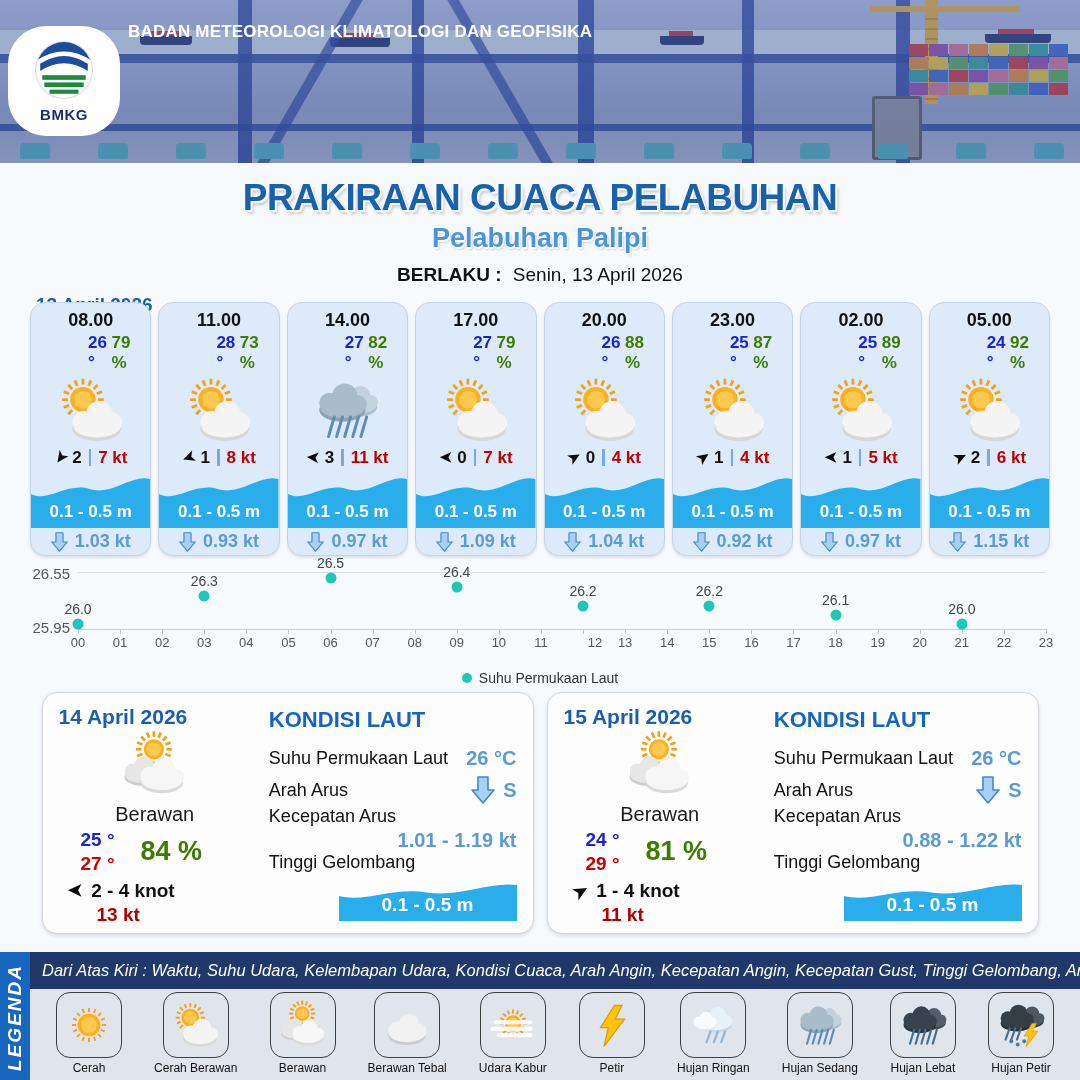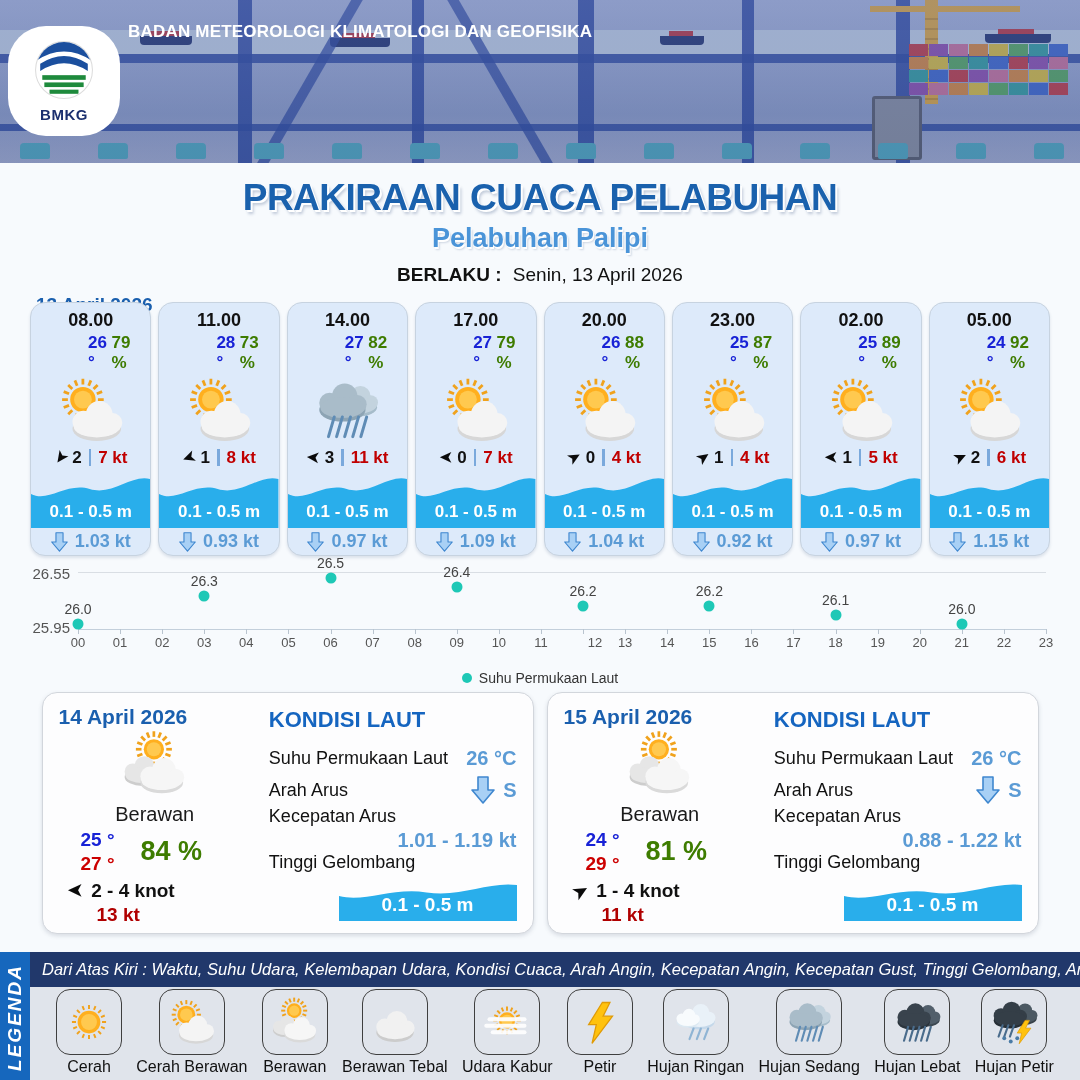--- a/index.html
+++ b/index.html
@@ -107,21 +107,21 @@
   .legenda-strip span{writing-mode:vertical-rl;transform:rotate(180deg);color:#fff;font-weight:bold;
                       font-style:italic;font-size:19px;letter-spacing:2px;}
   .legend-main{flex:1;display:flex;flex-direction:column;min-width:0;}
   .legend-desc{height:37px;background:#21386b;color:#fff;font-style:italic;font-size:16.5px;
                display:flex;align-items:center;padding:0 10px 0 12px;white-space:nowrap;}
   .legend-items{flex:1;background:#e0e4eb;display:flex;align-items:center;justify-content:space-between;
                 padding:2px 26px 6px;}
   .legend-item{display:flex;flex-direction:column;align-items:center;}
   .legend-box{width:64px;height:64px;border:1.6px solid #3f3f3f;border-radius:14px;
               display:flex;align-items:center;justify-content:center;}
-  .legend-lab{margin-top:3px;font-size:16px;color:#111;white-space:nowrap;}
+  .legend-lab{margin-top:3px;font-size:12px;color:#111;white-space:nowrap;}
 </style>
 </head>
 <body>
 
 <div class="page">
 
   <div class="hdr">
     <div class="sea"></div>
     <div class="ship" style="left:140px;top:36px;width:52px;">
         <i></i>

